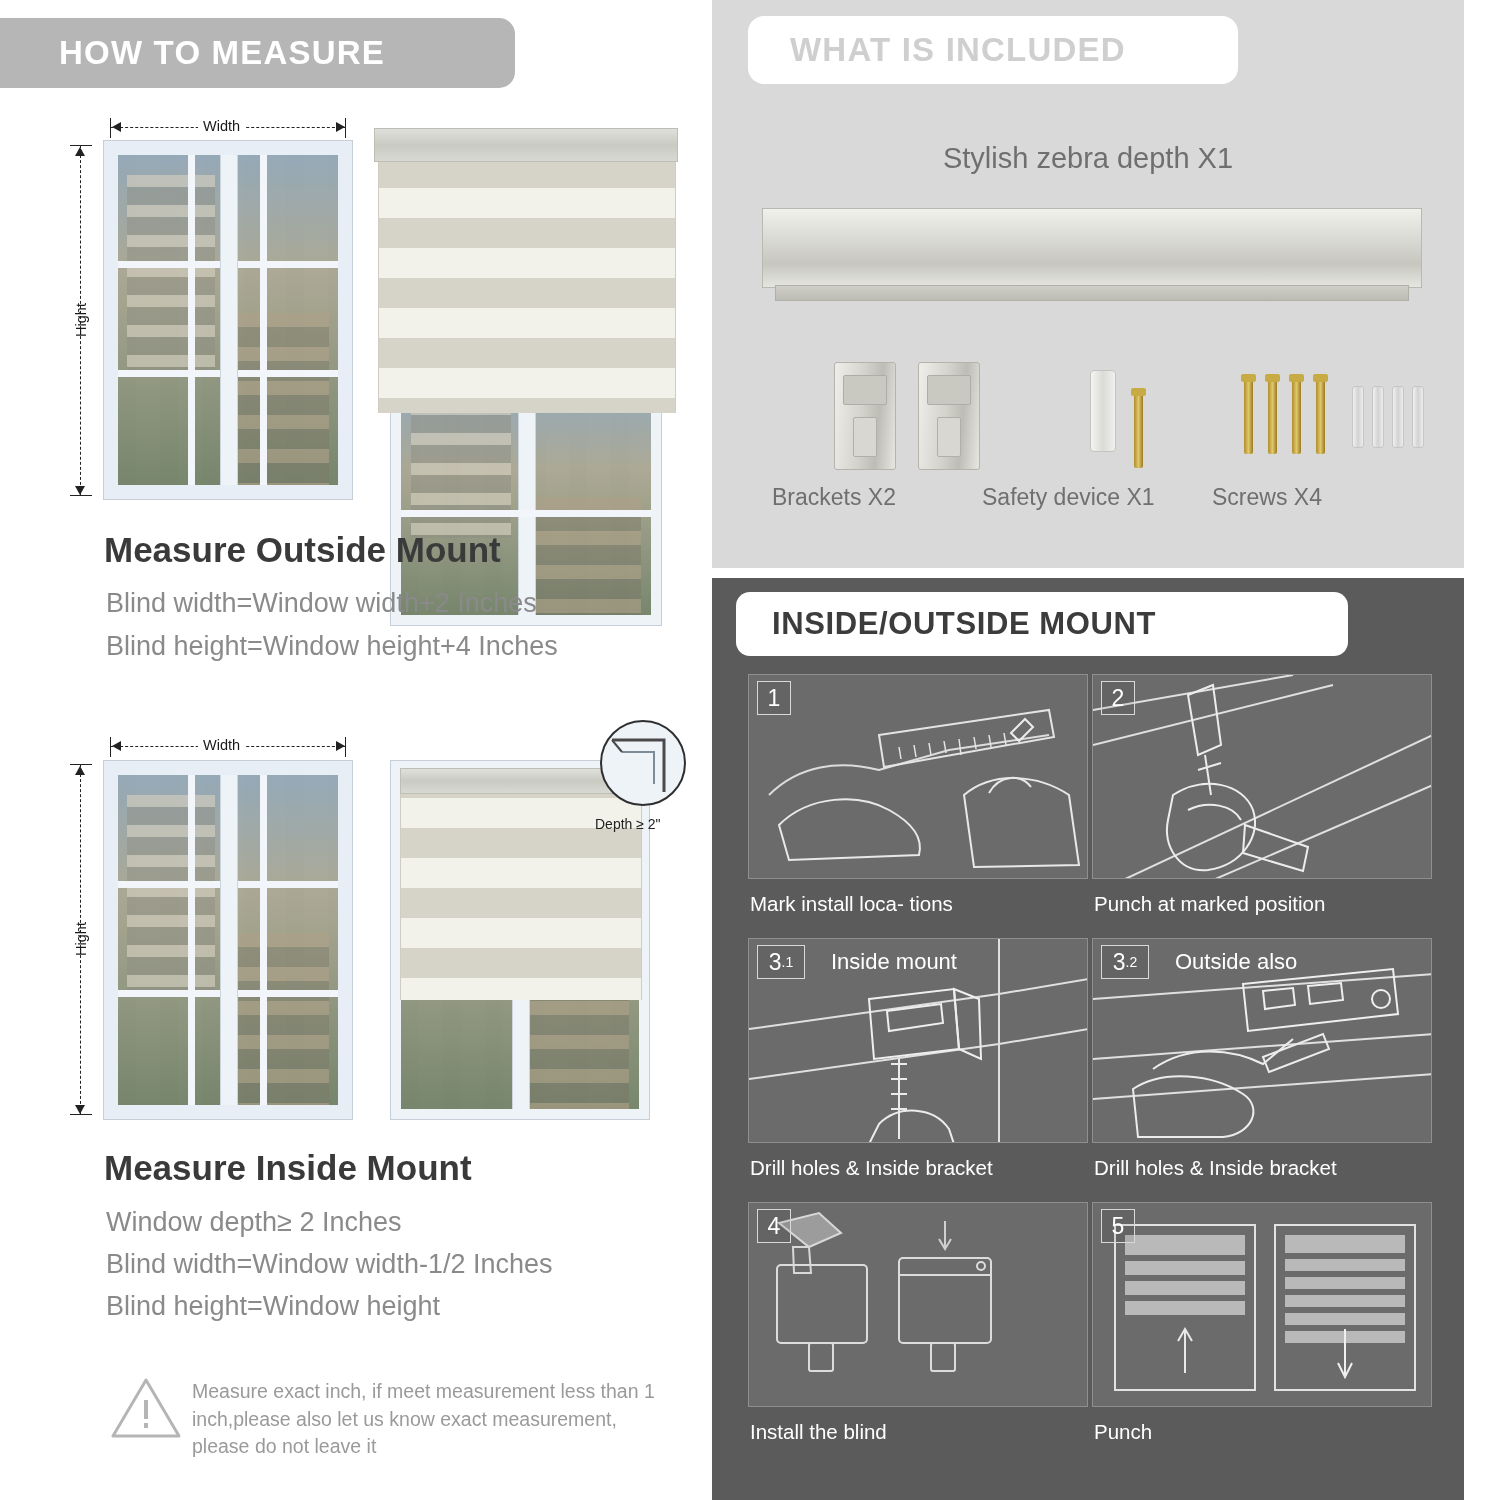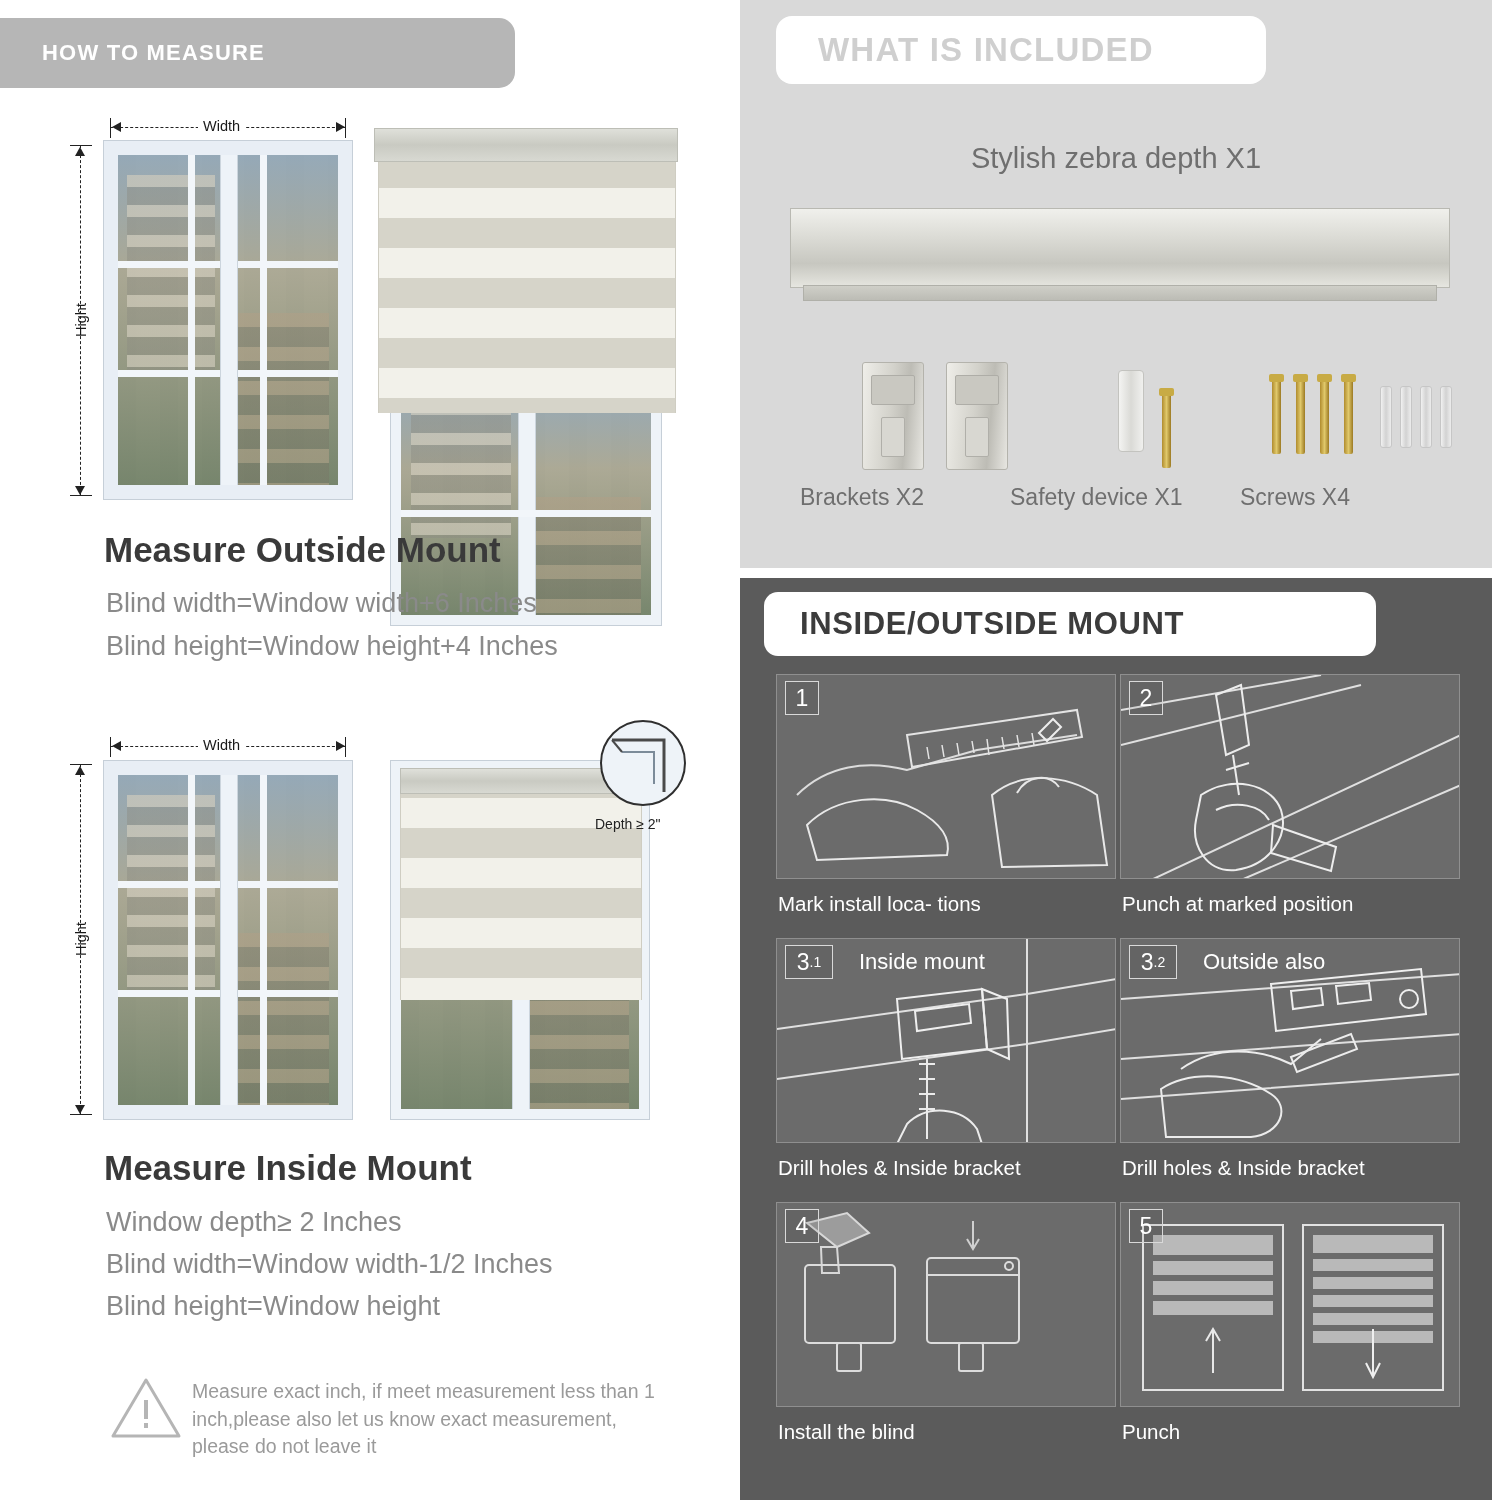--- a/index.html
+++ b/index.html
@@ -35,23 +35,24 @@
   }
   .pill-measure {
     left: 0; top: 18px;
     width: 515px; height: 70px;
     background: #b6b6b6;
     border-radius: 0 16px 16px 0;
     padding-left: 42px;
   }
   .pill-measure .pill-text {
     color: #ffffff;
-    font-size: 22px;
+    font-size: 33px;
     font-weight: bold;
     letter-spacing: 1.2px;
+    margin-left: 17px;
   }
 
   
   .dim-line-h {
     position: absolute;
     border-top: 1px dashed #222;
     height: 0;
   }
   .dim-line-v {
     position: absolute;
@@ -206,21 +207,21 @@
     position: absolute;
     font-size: 19.5px;
     color: #9a9a9a;
     line-height: 1.42;
     width: 470px;
   }
 
   
   .right-col {
     position: absolute;
-    left: 740px; top: 0;
+    left: 712px; top: 0;
     width: 752px; height: 1500px;
   }
   .included-panel {
     position: absolute;
     left: 0; top: 0;
     width: 752px; height: 568px;
     background: #d9d9d9;
   }
   .pill-included {
     position: absolute;
@@ -444,21 +445,21 @@
           <div class="city"></div>
           <div class="center-post" style="left:calc(50% - 8px);"></div>
           <div class="mullion-h" style="top:calc(55% - 3px);"></div>
         </div>
       </div>
       <div class="blind-fabric" style="left:0px; top:30px; width:296px; height:255px;"></div>
       <div class="blind-head" style="left:-4px; top:0px; width:304px; height:34px;"></div>
     </div>
 
     <div class="section-title" style="left:104px; top:530px;">Measure Outside Mount</div>
-    <div class="section-line" style="left:106px; top:588px;">Blind width=Window width+6 Inches</div>
+    <div class="section-line" style="left:106px; top:588px;">Blind width=Window width+2 Inches</div>
     <div class="section-line" style="left:106px; top:631px;">Blind height=Window height+4 Inches</div>
 
     <div class="dim-line-h" style="left:110px; top:746px; width:235px;"></div>
     <div class="dim-cap-h" style="left:110px; top:737px; height:20px;"></div>
     <div class="dim-cap-h" style="left:345px; top:737px; height:20px;"></div>
     <div class="arrow-l" style="left:112px; top:741px;"></div>
     <div class="arrow-r" style="left:336px; top:741px;"></div>
     <div class="dim-label" style="left:198px; top:737px;">Width</div>
 
     <div class="dim-line-v" style="left:80px; top:764px; height:350px;"></div>

